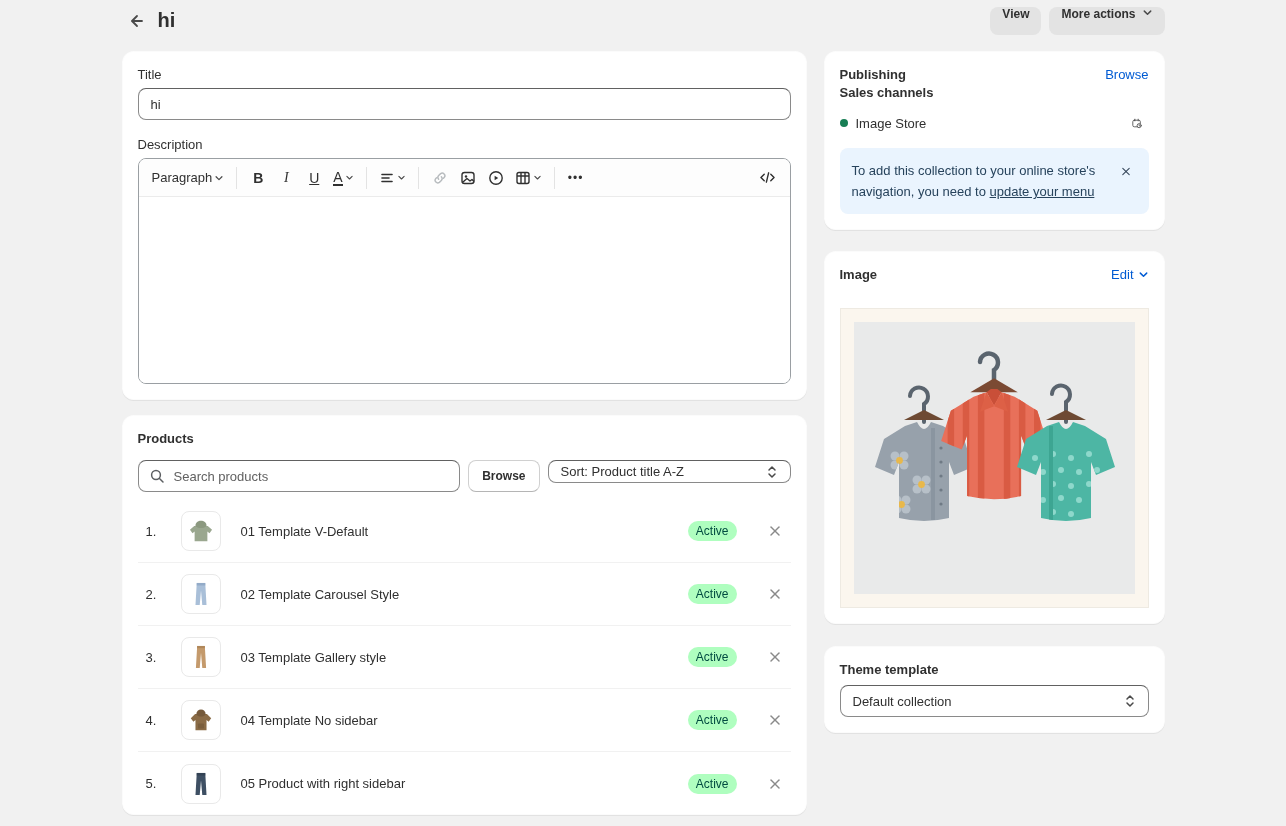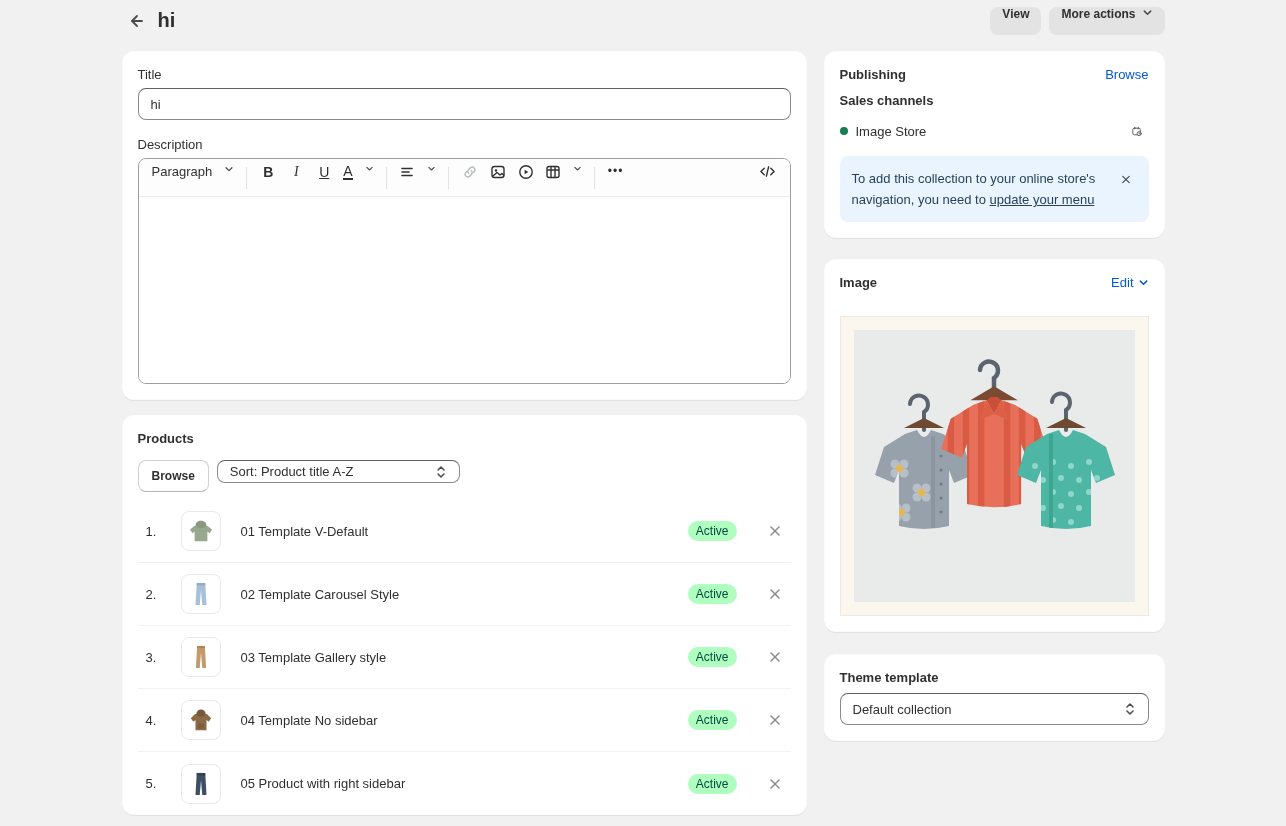--- a/index.html
+++ b/index.html
@@ -28,21 +28,21 @@
 
   
   .field-label { display:block; font-size:13px; color:#303030; margin-bottom:6px; }
   .text-input { width:100%; height:32px; border:1px solid #8a8a8a; border-top-color:#616161;
     border-radius:8px; padding:0 12px; font-size:13px; color:#303030; font-family:inherit; background:#fff; }
   .desc-label { margin-top:17px; }
   .editor { border:1px solid #9a9fa3; border-radius:8px; overflow:hidden; }
   .editor-toolbar { display:flex; align-items:center; height:38px; padding:0 8px;
     background:#fdfdfd; border-bottom:1px solid #ebebeb; }
   .tb-btn { height:28px; min-width:28px; padding:0 5px; border:none; background:transparent;
-    border-radius:6px; display:inline-flex; align-items:flex-start; justify-content:center; gap:12px;
+    border-radius:6px; display:inline-flex; align-items:center; justify-content:center; gap:2px;
     color:#303030; font-size:13px; cursor:pointer; font-family:inherit; }
   .tb-btn.disabled { color:#b8bcbf; cursor:default; }
   .tb-sep { width:1px; height:22px; background:#e3e3e3; margin:0 7px; flex:none; }
   .tb-bold { font-weight:700; font-size:14px; }
   .tb-italic { font-style:italic; font-family:"Liberation Serif",serif; font-size:14px; }
   .tb-underline { text-decoration:underline; font-size:14px; }
   .tb-colorA { border-bottom:2px solid #303030; line-height:14px; font-size:14px; }
   .tb-spacer { flex:1; }
   .editor-content { height:186px; background:#fff; }
 
@@ -70,21 +70,21 @@
   .badge { background:#affebf; color:#014b40; font-size:12px; line-height:20px; padding:0 8px;
     border-radius:10px; }
   .row-x { border:none; background:transparent; color:#8a8a8a; width:28px; height:28px; margin-left:24px;
     margin-right:2px; display:flex; align-items:center; justify-content:center; cursor:pointer; border-radius:6px; }
 
   
   .card-head { display:flex; justify-content:space-between; align-items:center; }
   .card-head h2 { font-size:13px; font-weight:bold; margin:0; }
   .link { color:#005bd3; text-decoration:none; font-size:13px; cursor:pointer;
     display:inline-flex; align-items:center; gap:4px; }
-  .sub-head { font-size:13px; font-weight:bold; margin-top:11px; }
+  .sub-head { font-size:13px; font-weight:bold; margin-top:3px; }
   .channel-row { display:flex; align-items:center; gap:8px; margin-top:11px; }
   .dot { width:8px; height:8px; border-radius:50%; flex:none; }
   .channel-label { flex:1; font-size:13px; }
   .schedule-btn { border:none; background:transparent; color:#4a4a4a; width:24px; height:24px;
     display:flex; align-items:center; justify-content:center; cursor:pointer; }
   .banner { border-radius:8px; padding:12px; margin-top:13px; display:flex; align-items:flex-start;
     font-size:13px; line-height:21px; color:#27435c; }
   .banner-text { flex:1; }
   .banner a { color:#27435c; }
   .banner-close { border:none; background:transparent; color:#36465a; width:22px; height:22px;
@@ -233,20 +233,29 @@
               </span>
             </button>
           </div>
           <div class="editor-content" contenteditable="true" style=""></div>
         </div>
       </div>
 
       <div class="card card-products">
         <h2 class="section-title">Products</h2>
         <div class="controls">
+          <div class="search-box">
+            <span class="icon">
+              <svg width="16" height="16" viewBox="0 0 16 16" fill="none" stroke="#5c5f62" stroke-width="1.5" stroke-linecap="round">
+                  <circle cx="7" cy="7" r="4.4"></circle>
+                  <path d="M10.5 10.5 L14 14"></path>
+                </svg>
+            </span>
+            <input type="text" placeholder="Search products" style="">
+          </div>
           <button class="btn-browse">Browse</button>
           <div class="sort-select">
             <span>Sort: Product title A-Z</span>
             <span class="icon">
               <svg width="12" height="14" viewBox="0 0 12 14" fill="none" stroke="#4a4a4a" stroke-width="1.5" stroke-linecap="round" stroke-linejoin="round">
                   <path d="M3 5 L6 2 L9 5"></path>
                   <path d="M3 9 L6 12 L9 9"></path>
                 </svg>
             </span>
           </div>

